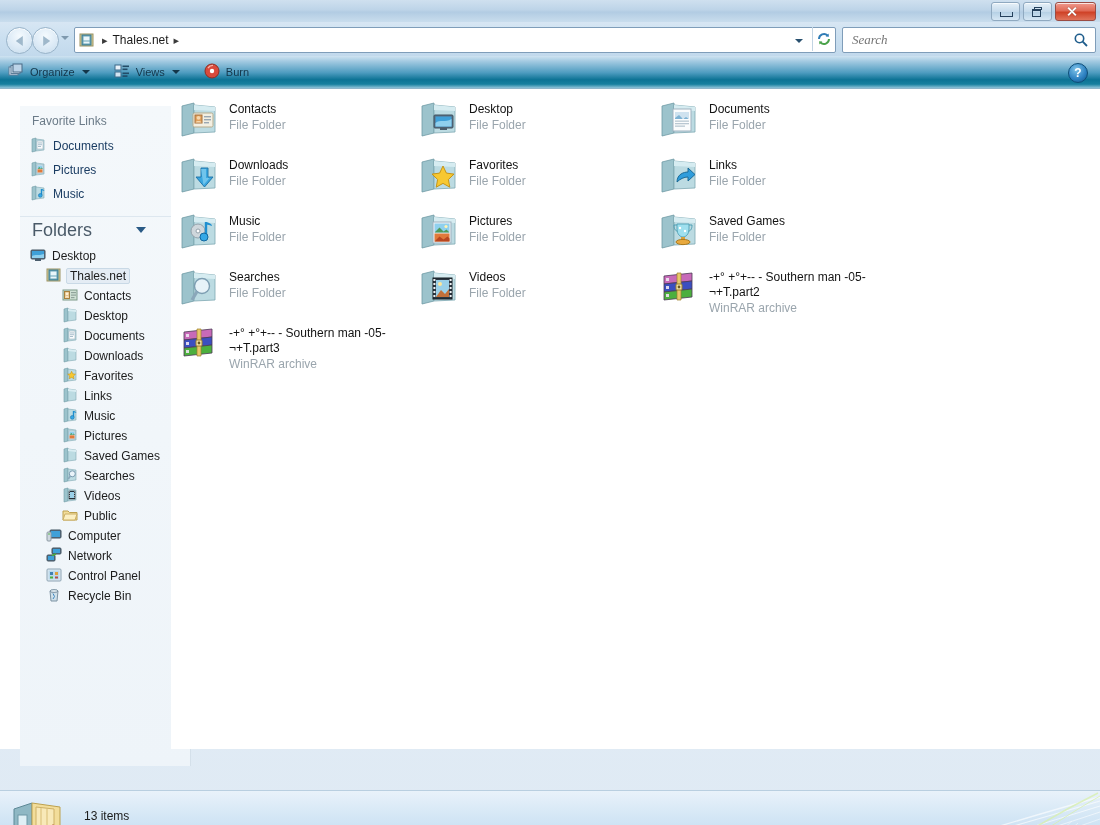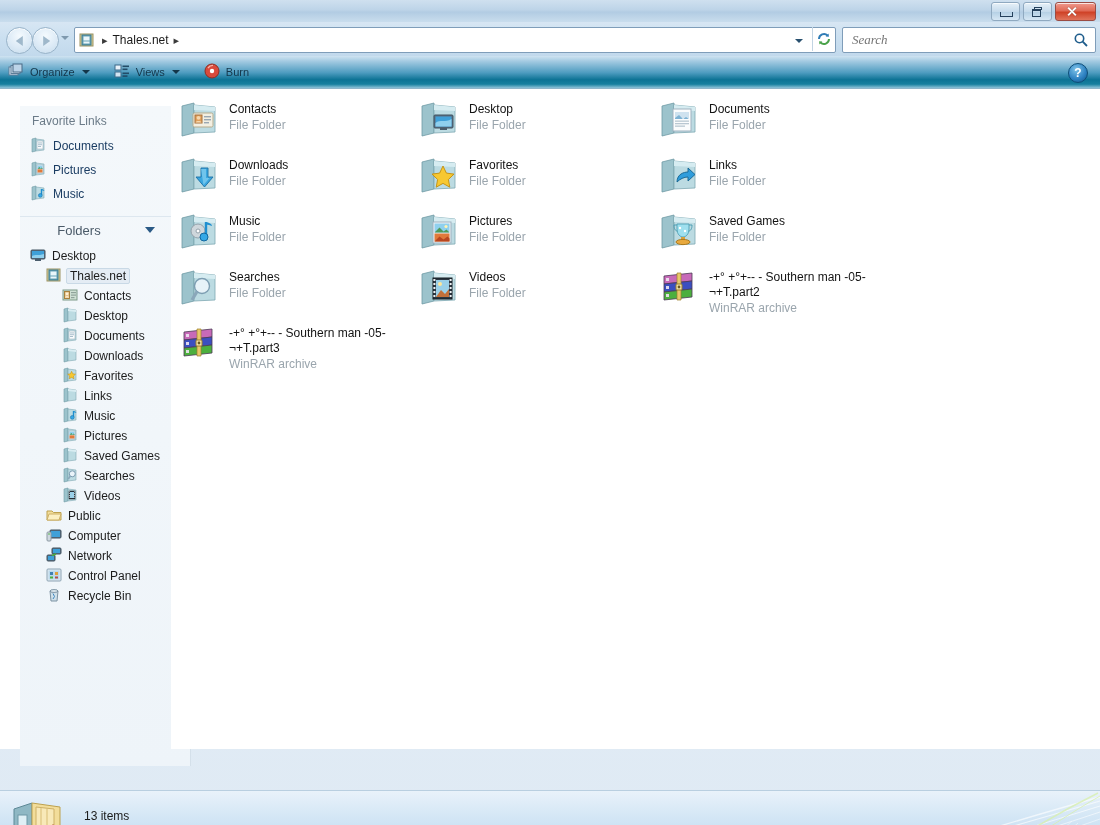--- a/index.html
+++ b/index.html
@@ -83,23 +83,23 @@
   .body{position:absolute;left:0;top:89px;width:1100px;height:660px;background:#fff;}
   .sidebar{position:absolute;left:0;top:17px;width:170px;height:660px;
     background:linear-gradient(180deg,#f4f8fb 0%,#eef4f9 100%);
     border-right:1px solid #d4e0ea;margin-left:20px;}
   .favhdr{padding:8px 0 6px 12px;color:#6b7b88;font-size:12px;}
   .favlist{padding:0;}
   .favitem{display:flex;align-items:center;height:24px;padding-left:10px;cursor:default;}
   .favitem .t{margin-left:7px;color:#1b3d63;font-size:12px;}
   .more{display:flex;align-items:center;height:24px;padding-left:34px;color:#1b3d63;font-size:12px;cursor:default;}
   .more .chev{margin-left:5px;font-size:11px;}
-  .foldhdr{display:flex;align-items:center;justify-content:center;
+  .foldhdr{display:flex;align-items:center;justify-content:flex-start;
     height:26px;margin-top:10px;padding:0 10px 0 12px;
-    border-top:1px solid #dde7ef;color:#4a5a68;font-size:13px;cursor:default;gap:44px;}
+    border-top:1px solid #dde7ef;color:#4a5a68;font-size:18px;cursor:default;gap:44px;}
   .chevdown{width:0;height:0;border-left:5px solid transparent;border-right:5px solid transparent;
     border-top:6px solid #2a5a86;}
   .tree{padding-top:3px;}
   .trow{display:flex;align-items:center;height:20px;cursor:default;white-space:nowrap;}
   .trow .t{margin-left:6px;color:#1c1c1c;font-size:12px;}
   .trow.sel .t{background:#e4ecf4;border:1px solid #c9d9e6;border-radius:2px;padding:0 3px;margin-left:4px;}
 
   
   .content{position:absolute;left:171px;top:0;right:0;height:660px;background:#fff;}
   .colhdr{display:flex;height:22px;
@@ -401,21 +401,21 @@
                   <rect x="7.2" y="8" width="0.8" height="0.8"></rect>
                   <rect x="7.2" y="9.8" width="0.8" height="0.8"></rect>
                   <rect x="12" y="4.4" width="0.8" height="0.8"></rect>
                   <rect x="12" y="6.2" width="0.8" height="0.8"></rect>
                   <rect x="12" y="8" width="0.8" height="0.8"></rect>
                   <rect x="12" y="9.8" width="0.8" height="0.8"></rect>
                 </g>
               </svg></span>
             <span class="t">Videos</span>
           </div>
-          <div class="trow" style="padding-left: 26px;">
+          <div class="trow" style="padding-left: 42px;">
             <span><svg width="16" height="16" viewBox="0 0 16 16">
                 <path d="M1 4 L6 4 L7.5 5.5 L15 5.5 L15 13 L1 13 Z" fill="#f2dd9a" stroke="#bda14f"></path>
                 <path d="M1 13 L3 7 L15 7 L13 13 Z" fill="#fbefc2" stroke="#cdb067"></path>
               </svg></span>
             <span class="t">Public</span>
           </div>
           <div class="trow" style="padding-left: 26px;">
             <span><svg width="16" height="16" viewBox="0 0 16 16">
                 <rect x="4" y="3" width="11" height="8" rx="1" fill="#5d7184" stroke="#3e5260"></rect>
                 <rect x="5" y="4" width="9" height="6" fill="#3fa0d8"></rect>

